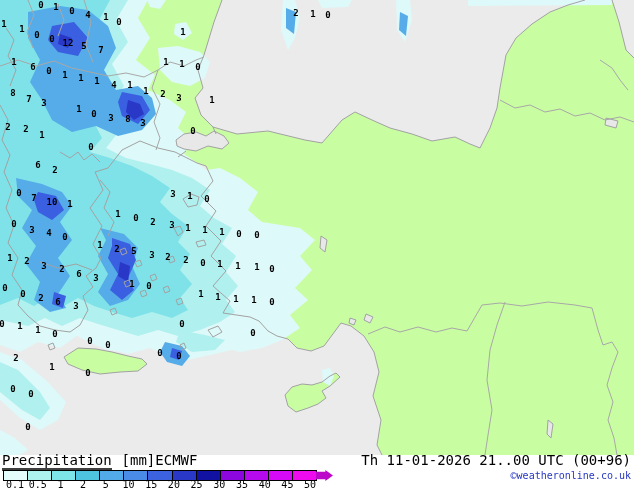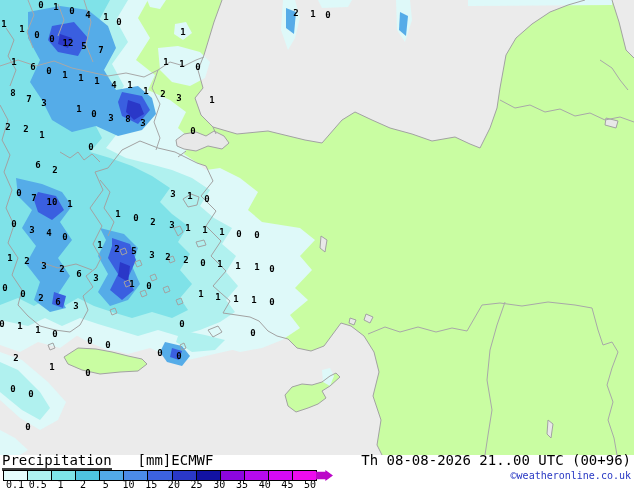--- a/index.html
+++ b/index.html
@@ -4,21 +4,21 @@
 <style>
   html,body{margin:0;padding:0;background:#fff;}
   #frame{position:relative;width:634px;height:490px;background:#fff;overflow:hidden;
          font-family:"DejaVu Sans Mono", monospace;}
   #map-wrap{position:absolute;left:0;top:0;width:634px;height:455px;}
   #map-wrap svg{display:block;}
   .val{font-family:"DejaVu Sans Mono", monospace;font-size:9px;font-weight:700;fill:#000;}
   
   #legend-title{position:absolute;left:2px;top:452px;font-size:14px;color:#000;white-space:pre;}
   #legend-title .param{border-bottom:3px solid #404040;padding-bottom:0px;}
-  #legend-title .unit{margin-left:26px;}
+  #legend-title .unit{margin-left:10px;}
   #legend-title .model{}
   #colorbar{position:absolute;left:3px;top:470px;width:312px;height:9px;border:1px solid #000;
             display:flex;}
   #colorbar .cell{flex:1 1 auto;border-right:1px solid #000;}
   #colorbar .cell:last-child{border-right:none;}
   #bar-arrow{position:absolute;left:316px;top:470px;width:17px;height:11px;
              clip-path:polygon(0 15%,55% 15%,55% 0,100% 50%,55% 100%,55% 85%,0 85%);}
   #scale-labels{position:absolute;left:3px;top:479px;width:330px;height:11px;font-size:10px;color:#000;}
   #scale-labels span{position:absolute;transform:translateX(-50%);top:0;}
   #valid-time{position:absolute;right:3px;top:452px;font-size:14px;color:#000;white-space:pre;}
@@ -279,15 +279,15 @@
       <span style="left: 148.2px;">15</span>
       <span style="left: 170.9px;">20</span>
       <span style="left: 193.6px;">25</span>
       <span style="left: 216.3px;">30</span>
       <span style="left: 239px;">35</span>
       <span style="left: 261.7px;">40</span>
       <span style="left: 284.4px;">45</span>
       <span style="left: 307.1px;">50</span>
     </div>
 
-  <div id="valid-time">Th 08-08-2026 21..00 UTC (00+96)</div>
+  <div id="valid-time">Th 11-01-2026 21..00 UTC (00+96)</div>
   <div id="copyright" style="color: rgb(39, 55, 195);">©weatheronline.co.uk</div>
 </div>
 
 </body></html>

